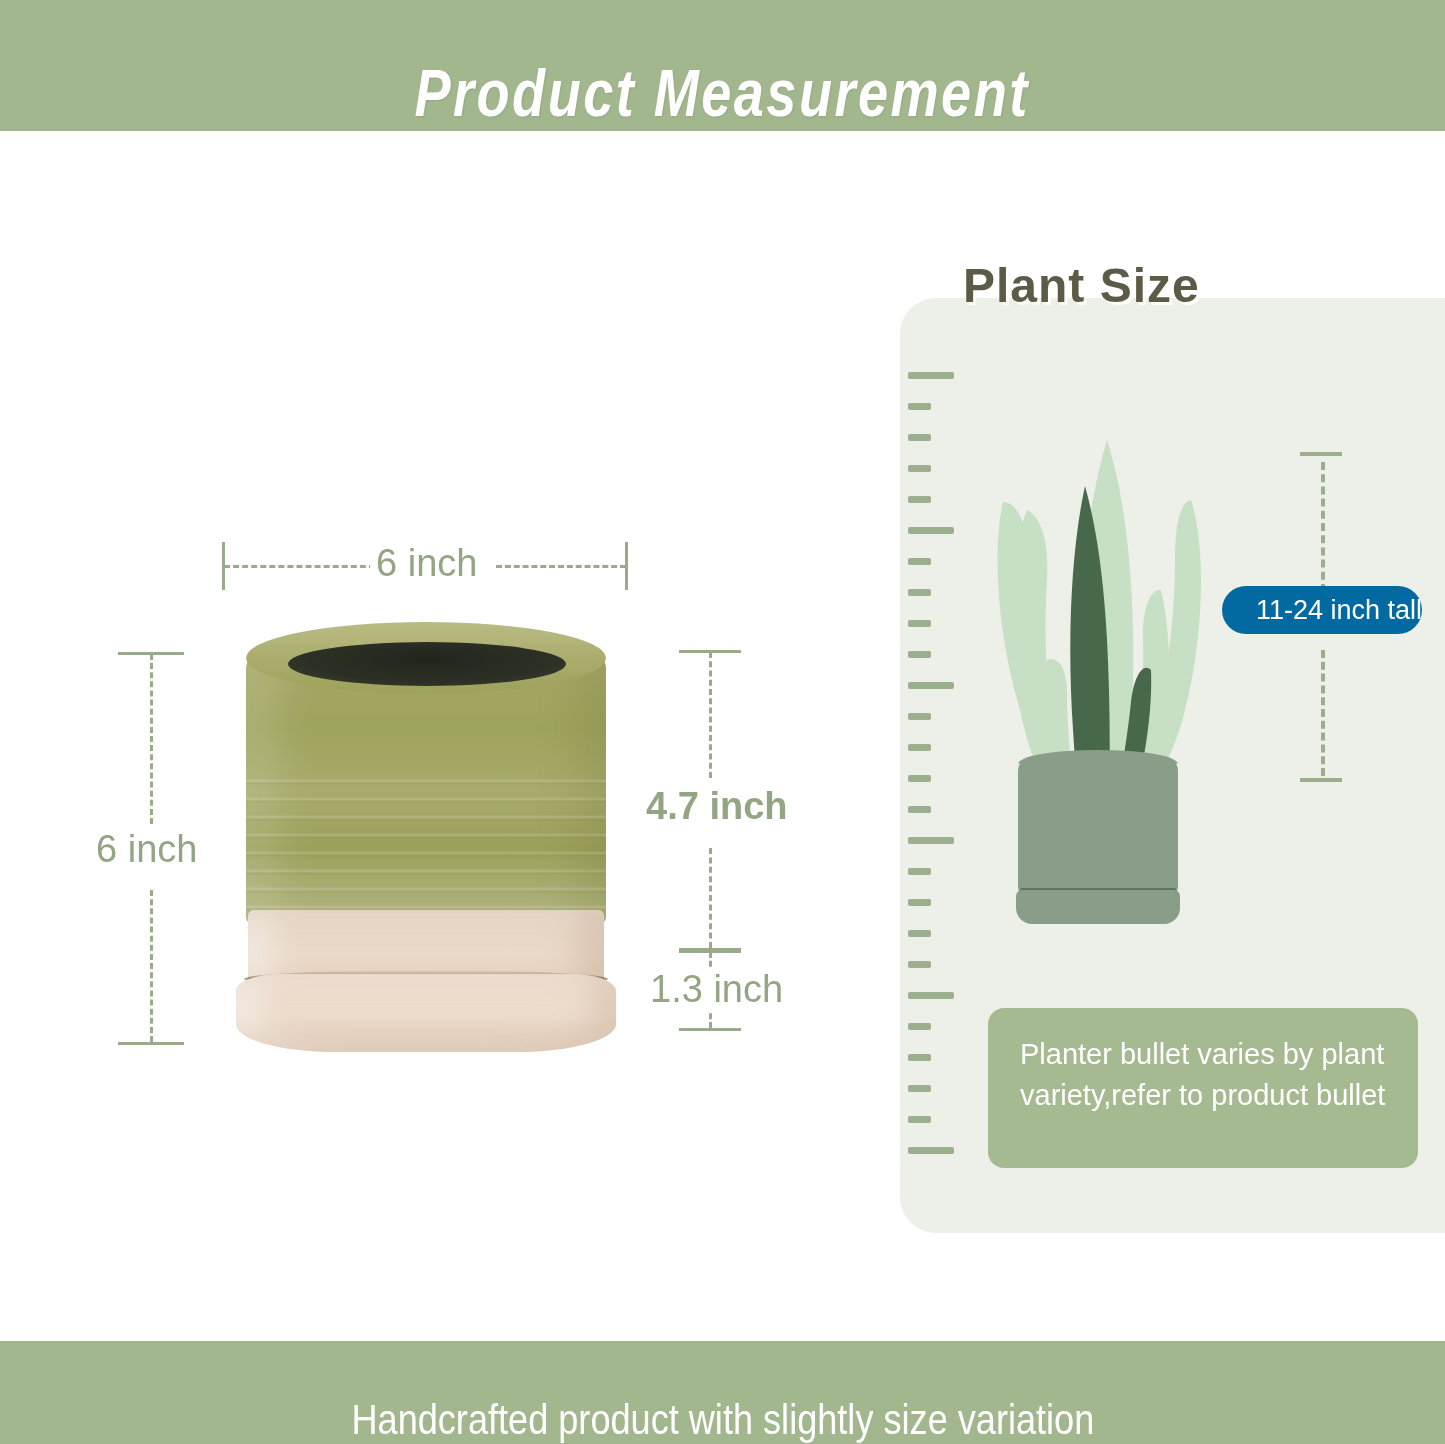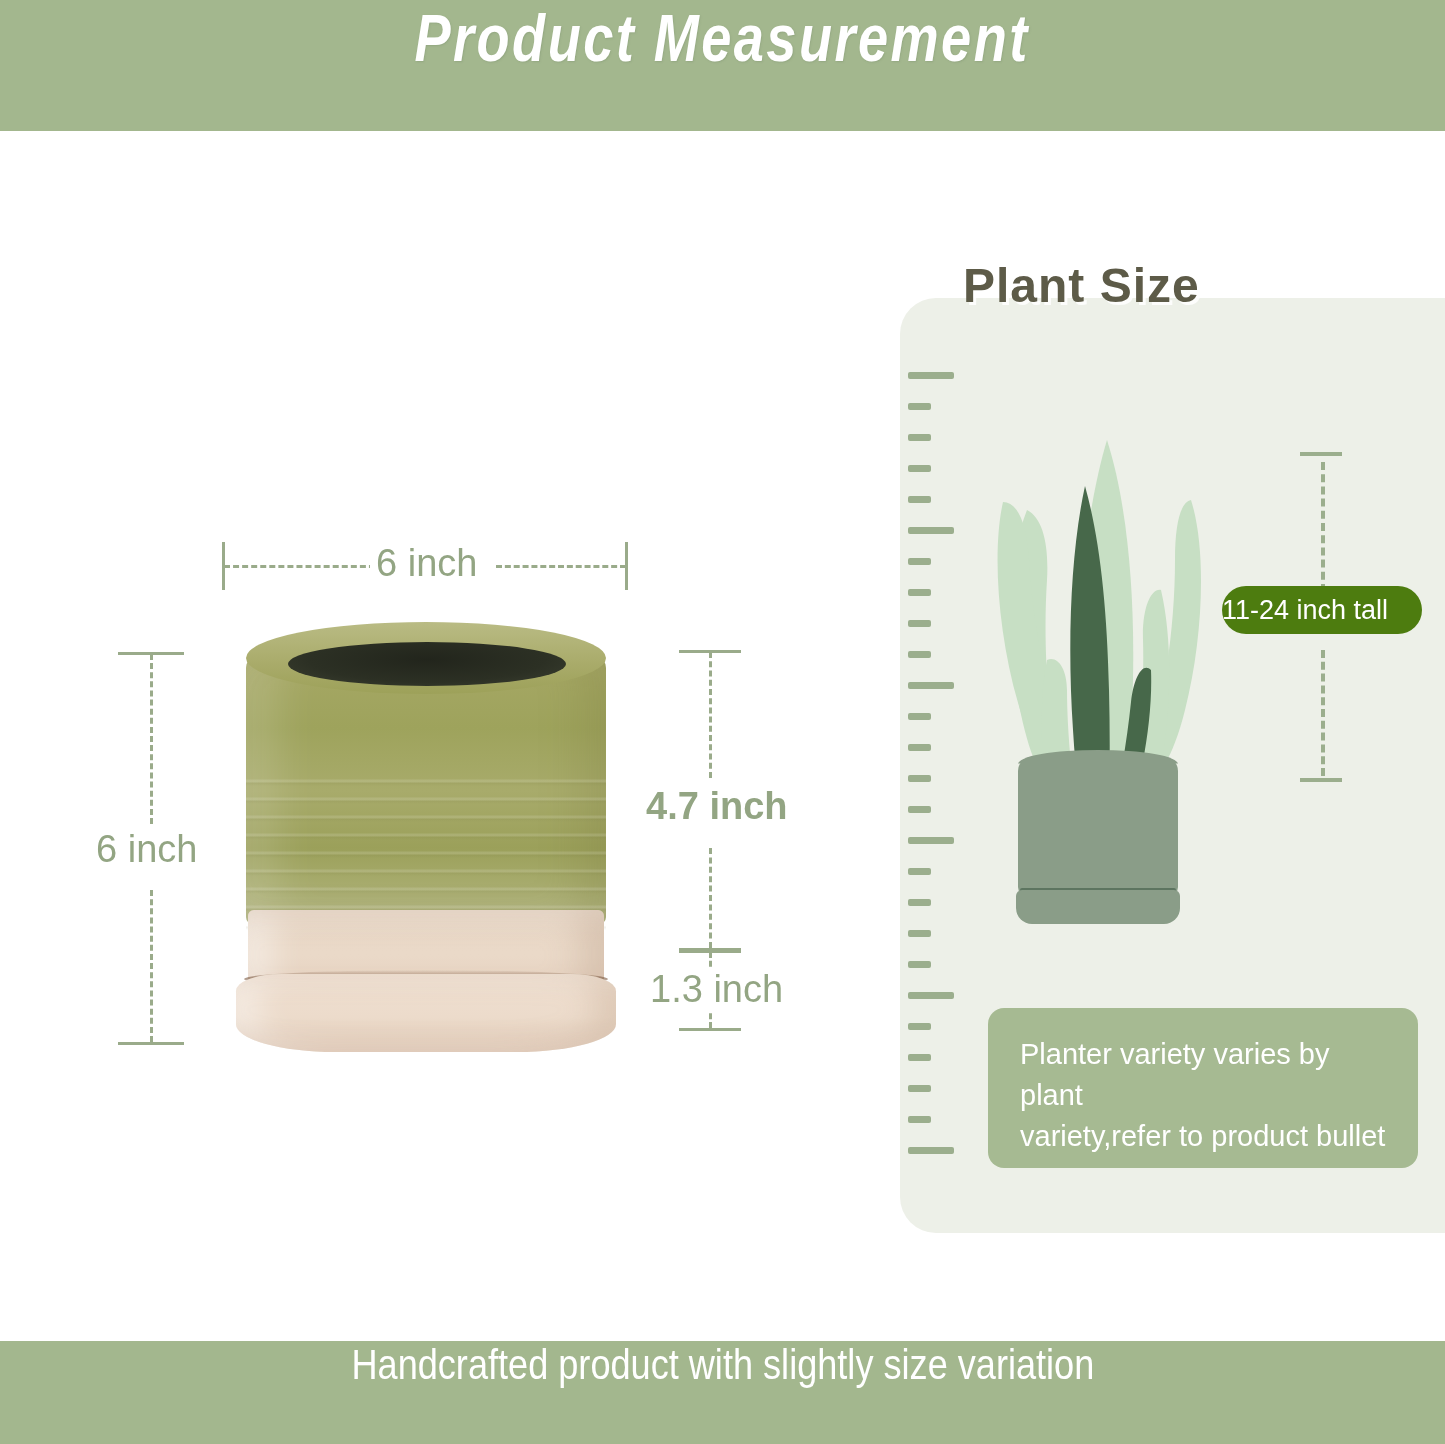--- a/index.html
+++ b/index.html
@@ -15,21 +15,21 @@
     font-family: "Liberation Sans", sans-serif;
   }
 
   
   .banner {
     position: absolute;
     left: 0;
     width: 1445px;
     background: #a3b78e;
     display: flex;
-    align-items: flex-start;
+    align-items: flex-end;
     justify-content: center;
   }
   #header-banner { top: 0; height: 131px; }
   #footer-banner { top: 1341px; height: 103px; }
 
   #header-title {
     color: #ffffff;
     font-family: "Liberation Sans Narrow", "Liberation Sans", sans-serif;
     font-size: 66px;
     font-weight: bold;
@@ -291,25 +291,25 @@
     top: 778px;
     width: 42px;
     border-top: 4px solid #9bae8d;
   }
   #plant-height-badge {
     position: absolute;
     left: 1222px;
     top: 586px;
     width: 200px;
     height: 48px;
-    background: #4d7c0f;
+    background: #0369a1;
     border-radius: 24px;
     display: flex;
     align-items: center;
-    justify-content: flex-start;
+    justify-content: flex-end;
     color: #ffffff;
     font-size: 27px;
     white-space: nowrap;
   }
 
   
   #plant-note {
     position: absolute;
     left: 988px;
     top: 1008px;
@@ -425,19 +425,19 @@
 
 <div id="badge-cap-top"></div>
 <div id="badge-line-top"></div>
 <div id="badge-line-bottom"></div>
 <div id="badge-cap-bottom"></div>
 <div id="plant-height-badge">
   <span>11-24 inch tall</span>
 </div>
 
 <div id="plant-note">
-  <div>Planter variety varies by plant</div>
+  <div>Planter bullet varies by plant</div>
   <div>variety,refer to product bullet</div>
 </div>
 
 <div id="footer-banner" class="banner">
   <div id="footer-text">Handcrafted product with slightly size variation</div>
 </div>
 
 </body></html>

